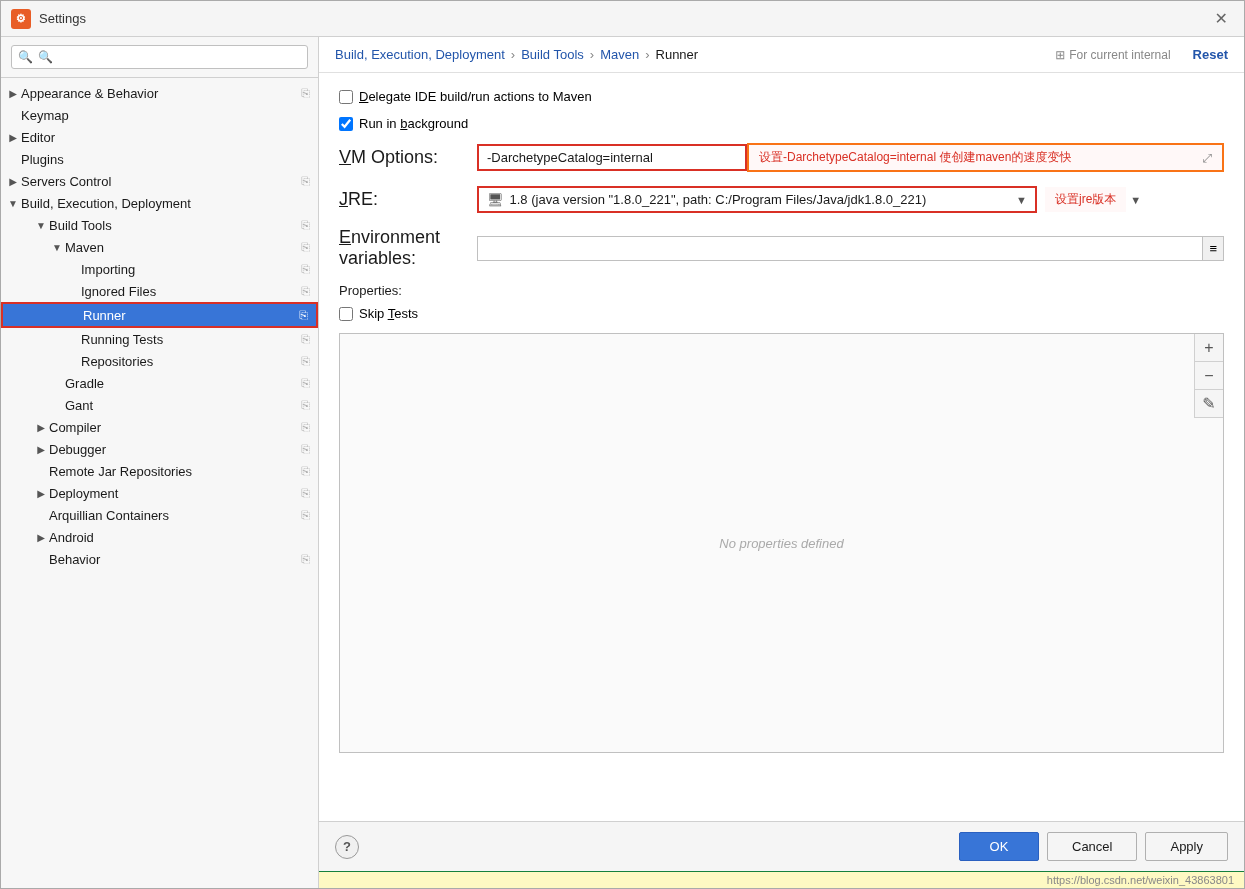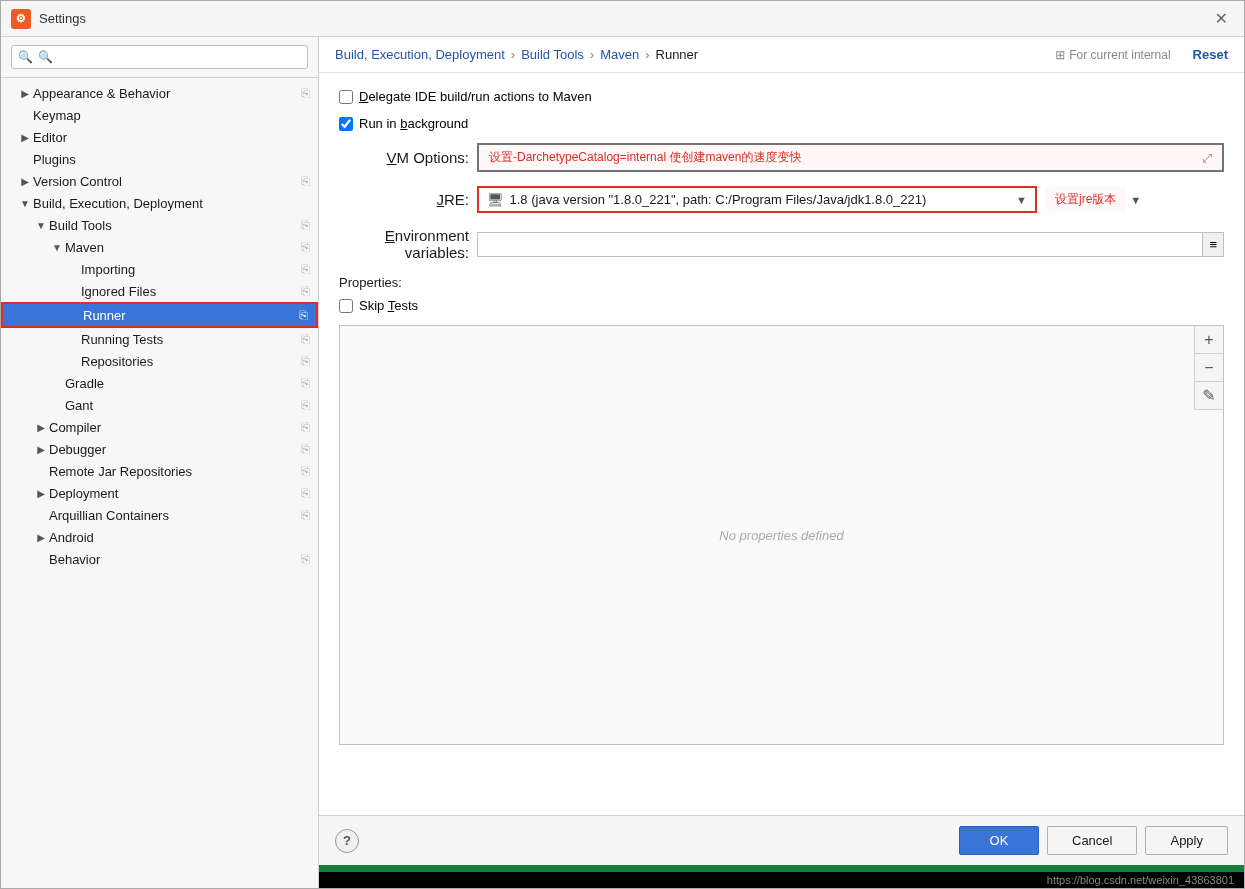--- a/index.html
+++ b/index.html
@@ -129,21 +129,21 @@
     .tree-arrow.collapsed::before { content: "▶"; }
     .tree-arrow.empty { visibility: hidden; }
     .tree-label {
       flex: 1;
     }
     .copy-icon {
       font-size: 11px;
       color: #aaa;
       margin-left: 4px;
     }
-    .indent-1 { padding-left: 16px; }
+    .indent-1 { padding-left: 4px; }
     .indent-2 { padding-left: 32px; }
     .indent-3 { padding-left: 48px; }
     .indent-4 { padding-left: 64px; }
 
     .right-panel {
       flex: 1;
       display: flex;
       flex-direction: column;
       background: #ffffff;
       overflow: hidden;
@@ -208,43 +208,43 @@
     .underline-first { text-decoration: underline; }
 
     .field-row {
       display: flex;
       align-items: center;
       margin-bottom: 14px;
       gap: 8px;
     }
     .field-label {
       width: 130px;
-      text-align: right;
-      color: #1a1a1a;
-      font-size: 15px;
+      text-align: left;
+      color: #1a1a1a;
+      font-size: 18px;
       flex-shrink: 0;
     }
     .field-label .underline-first { text-decoration: underline; }
 
     .vm-options-wrap {
       display: flex;
       align-items: center;
       flex: 1;
       gap: 0;
     }
     .vm-input {
       border: 2px solid #d93025;
       padding: 4px 8px;
       font-size: 13px;
       outline: none;
       width: 270px;
       color: #1a1a1a;
     }
     .vm-hint {
-      border: 2px solid #737373;
+      border: 2px solid #f97316;
       padding: 4px 10px;
       font-size: 12px;
       color: #d93025;
       background: #fff8f8;
       display: flex;
       align-items: center;
       gap: 20px;
       flex: 1;
     }
     .vm-hint-expand {
@@ -404,22 +404,22 @@
       background: #f5f5f5;
       color: #1a1a1a;
       border: 1px solid #b0b0b0;
       padding: 6px 24px;
       cursor: pointer;
       font-size: 13px;
       border-radius: 2px;
       min-width: 80px;
     }
     .status-bar {
-      background: #000000;
-      border-top: 7px solid #15803d;
+      background: #fef9c3;
+      border-top: 1px solid #15803d;
       padding: 2px 10px;
       font-size: 11px;
       color: #888;
       text-align: right;
     }
     .runner-box {
       border: 2px solid #d93025;
       background: transparent;
     }
   </style>
@@ -463,21 +463,21 @@
           <span class="tree-label">Editor</span>
         </div>
 
         <div class="tree-item indent-1">
           <span class="tree-arrow empty"></span>
           <span class="tree-label">Plugins</span>
         </div>
 
         <div class="tree-item indent-1">
           <span class="tree-arrow collapsed"></span>
-          <span class="tree-label">Version Control</span>
+          <span class="tree-label">Servers Control</span>
           <span class="copy-icon">⎘</span>
         </div>
 
         <div class="tree-item indent-1">
           <span class="tree-arrow expanded"></span>
           <span class="tree-label">Build, Execution, Deployment</span>
         </div>
 
         <div class="tree-item indent-2">
           <span class="tree-arrow expanded"></span>
@@ -607,20 +607,21 @@
         <div class="setting-row">
           <label class="checkbox-label">
             <input type="checkbox" checked="" style="">
             <span>Run in <span class="underline-first">b</span>ackground</span>
           </label>
         </div>
 
         <div class="field-row">
           <span class="field-label"><span class="underline-first">V</span>M Options:</span>
           <div class="vm-options-wrap">
+            <input class="vm-input" type="text" value="-DarchetypeCatalog=internal" style="">
             <div class="vm-hint">
               <span>设置-DarchetypeCatalog=internal 使创建maven的速度变快</span>
               <span class="vm-hint-expand">⤢</span>
             </div>
           </div>
         </div>
 
         <div class="field-row">
           <span class="field-label"><span class="underline-first">J</span>RE:</span>
           <div class="jre-wrap">

